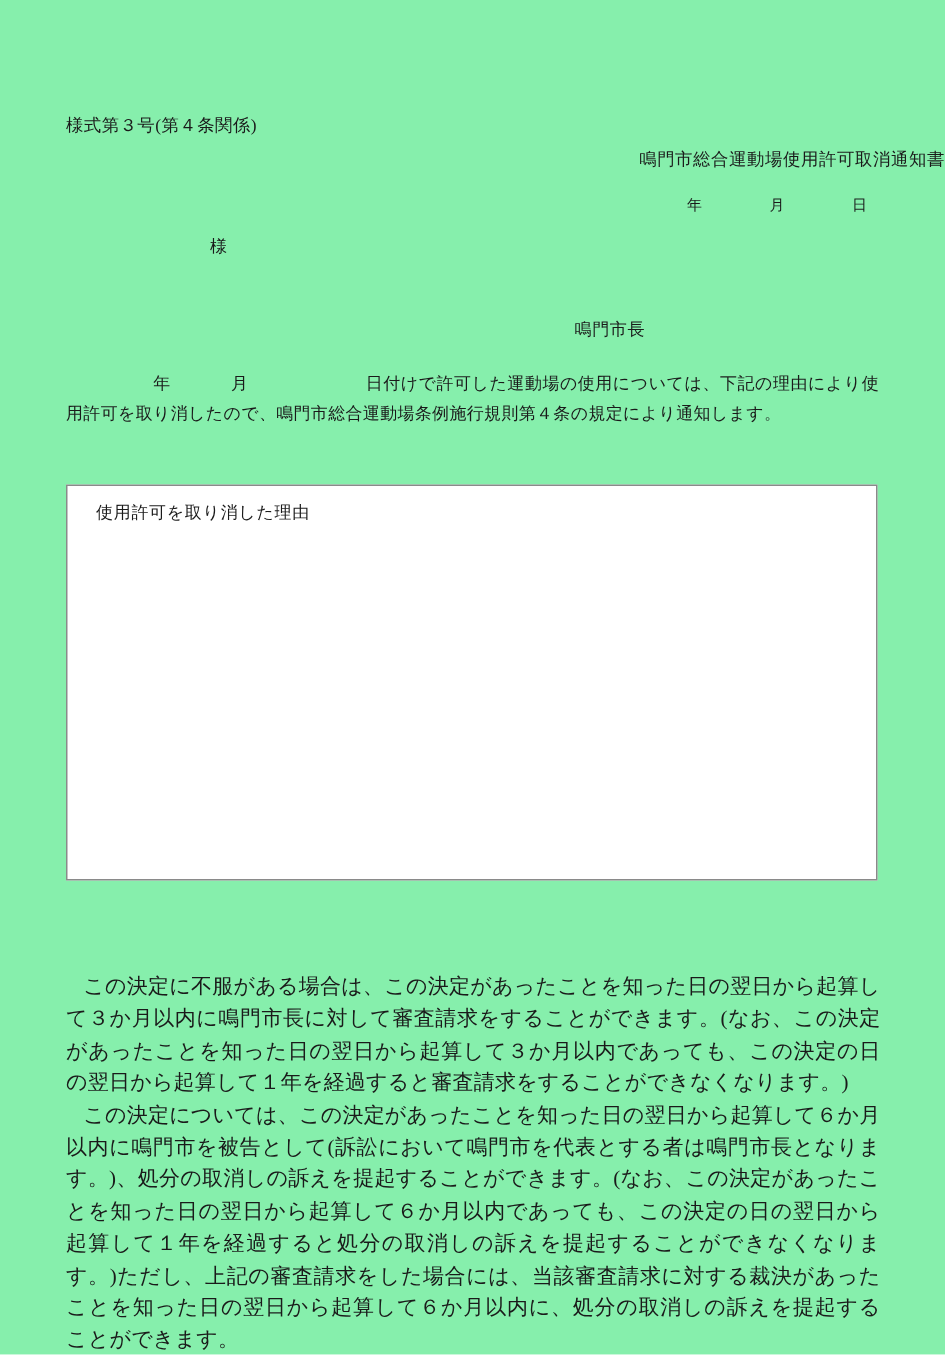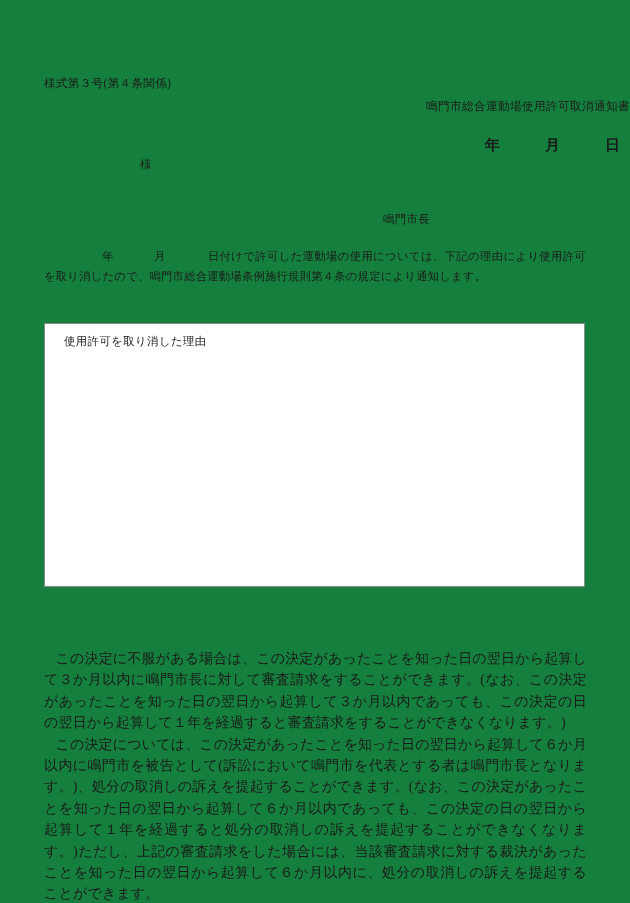--- a/index.html
+++ b/index.html
@@ -15,21 +15,21 @@
     font-family: "Liberation Serif", "DejaVu Serif", serif;
     color: #1a1a1a;
     -webkit-font-smoothing: antialiased;
     overflow: hidden;
   }
   .page {
     position: absolute;
     inset: 0;
     width: 630px;
     height: 903px;
-    background: #15803d;
+    background: #86efac;
   }
 
   
   .abs { position: absolute; white-space: pre; }
   .txt {
     font-size: 11.2px;
     line-height: 1.0;
     letter-spacing: 0.2px;
   }
 
@@ -43,24 +43,23 @@
   .doc-title {
     left: 0;
     top: 99px;
     width: 630px;
     text-align: right;
     font-size: 11.6px;
     letter-spacing: 0.4px;
     white-space: pre;
   }
   .date-line-top {
-    left: 470px;
+    left: 448px;
     top: 119px;
-    font-size: 15px;
-    font-weight: bold;
+    font-size: 10px;
   }
   .date-line-top span.seg {
     display: inline-block;
   }
   .sama-line {
     left: 140px;
     top: 157px;
     font-size: 11.4px;
   }
   .issuer-line {
@@ -142,21 +141,21 @@
 
   <div class="abs date-line-top">
     <span class="seg">年</span><span class="seg" style="width:45px;display:inline-block;"></span><span class="seg">月</span><span class="seg" style="width:45px;display:inline-block;"></span><span class="seg">日</span>
   </div>
 
   <div class="abs sama-line">様</div>
 
   <div class="abs issuer-line">鳴門市長</div>
 
   <div class="body-para">
-    <span class="gap-a"></span><span>年</span><span class="gap-b"></span><span>月</span><span class="gap-c"></span><span style="white-space:normal;">日付けで許可した運動場の使用については、下記の理由により使用許可を取り消したので、鳴門市総合運動場条例施行規則第４条の規定により通知します。</span>
+    <span class="gap-a"></span><span>年</span><span class="gap-b"></span><span>月</span><span class="gap-c"></span><span style="white-space:normal;margin-left:36px;">日付けで許可した運動場の使用については、下記の理由により使用許可を取り消したので、鳴門市総合運動場条例施行規則第４条の規定により通知します。</span>
   </div>
 
   <div class="reason-box">
     <div class="reason-box-label">使用許可を取り消した理由</div>
     <div class="reason-box-field"></div>
   </div>
 
   <div class="notes">
     <p>この決定に不服がある場合は、この決定があったことを知った日の翌日から起算して３か月以内に鳴門市長に対して審査請求をすることができます。(なお、この決定があったことを知った日の翌日から起算して３か月以内であっても、この決定の日の翌日から起算して１年を経過すると審査請求をすることができなくなります。)</p>
     <p>この決定については、この決定があったことを知った日の翌日から起算して６か月以内に鳴門市を被告として(訴訟において鳴門市を代表とする者は鳴門市長となります。)、処分の取消しの訴えを提起することができます。(なお、この決定があったことを知った日の翌日から起算して６か月以内であっても、この決定の日の翌日から起算して１年を経過すると処分の取消しの訴えを提起することができなくなります。)ただし、上記の審査請求をした場合には、当該審査請求に対する裁決があったことを知った日の翌日から起算して６か月以内に、処分の取消しの訴えを提起することができます。</p>

